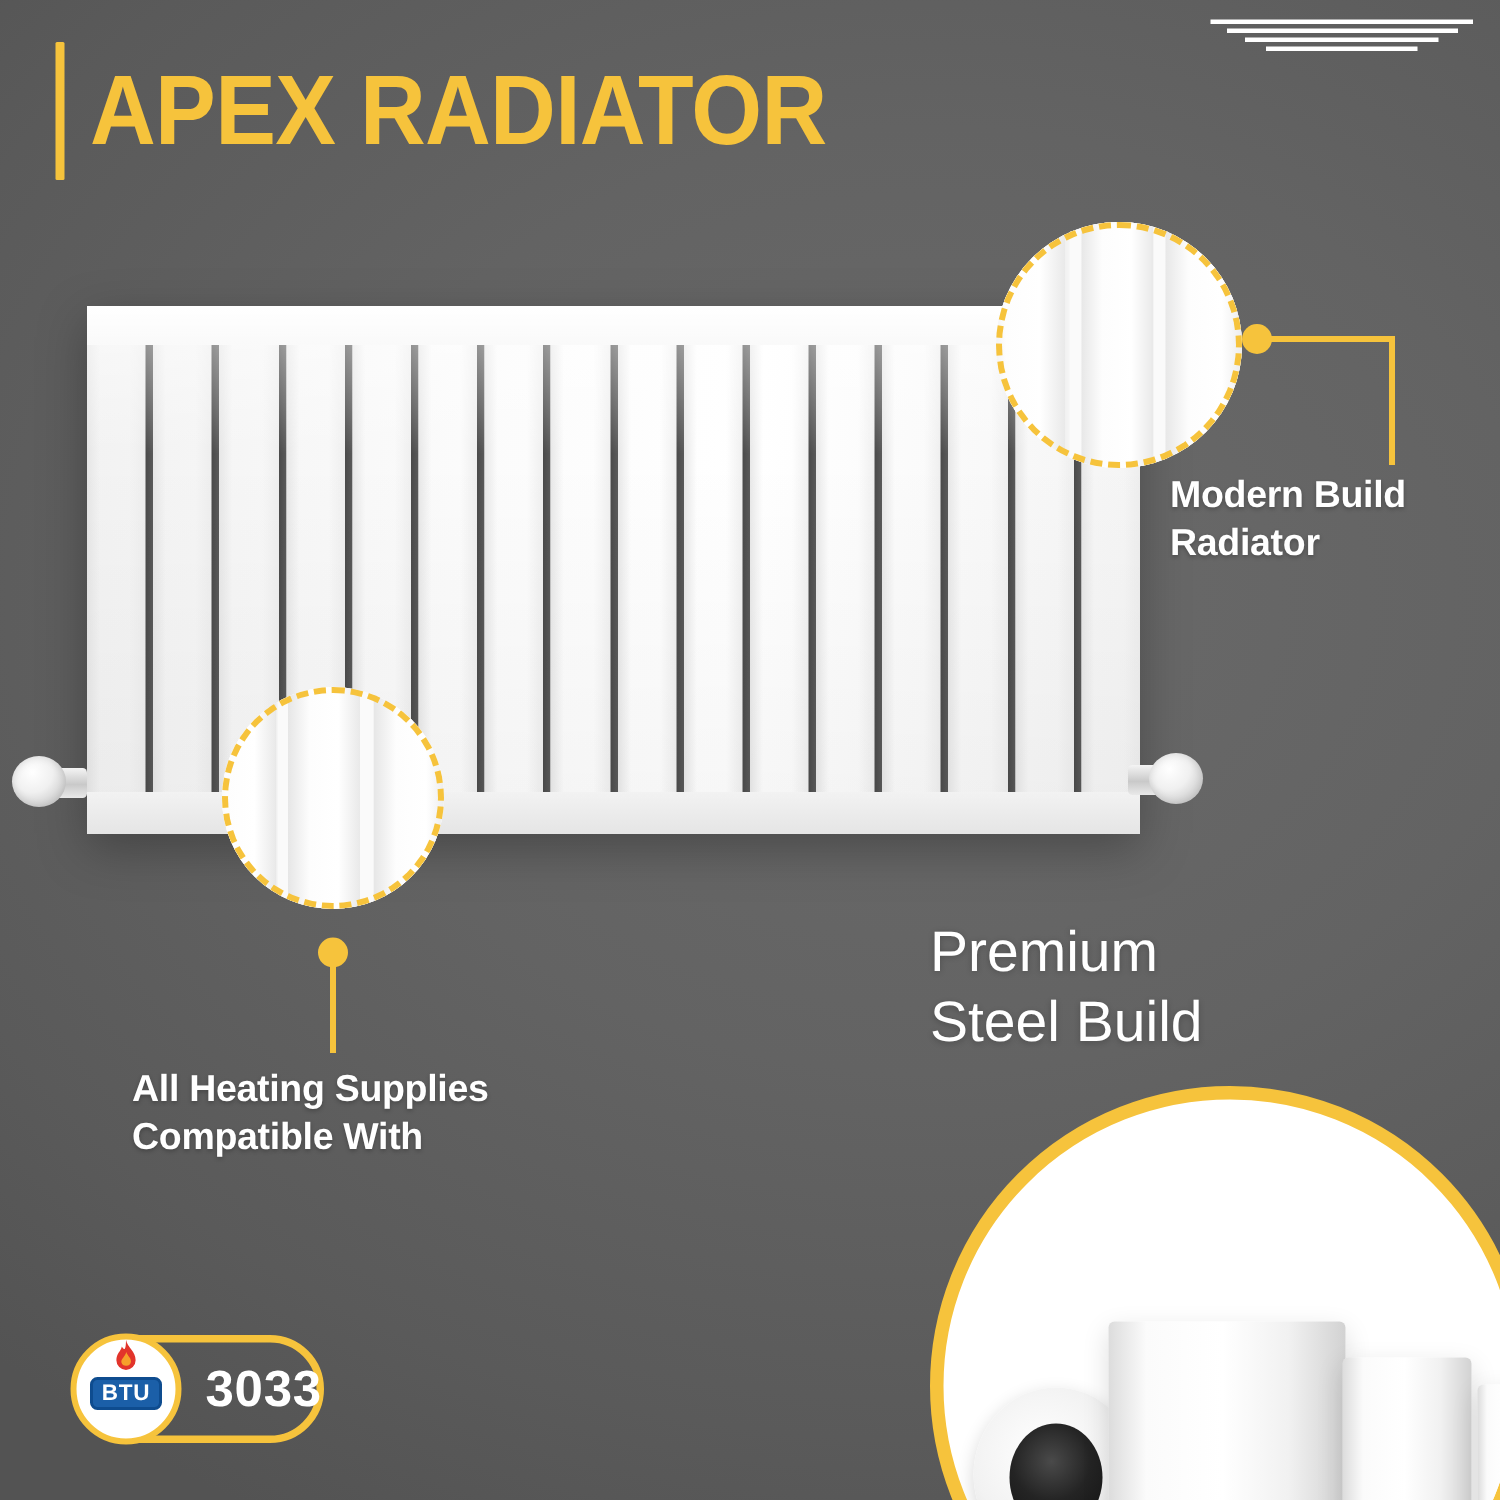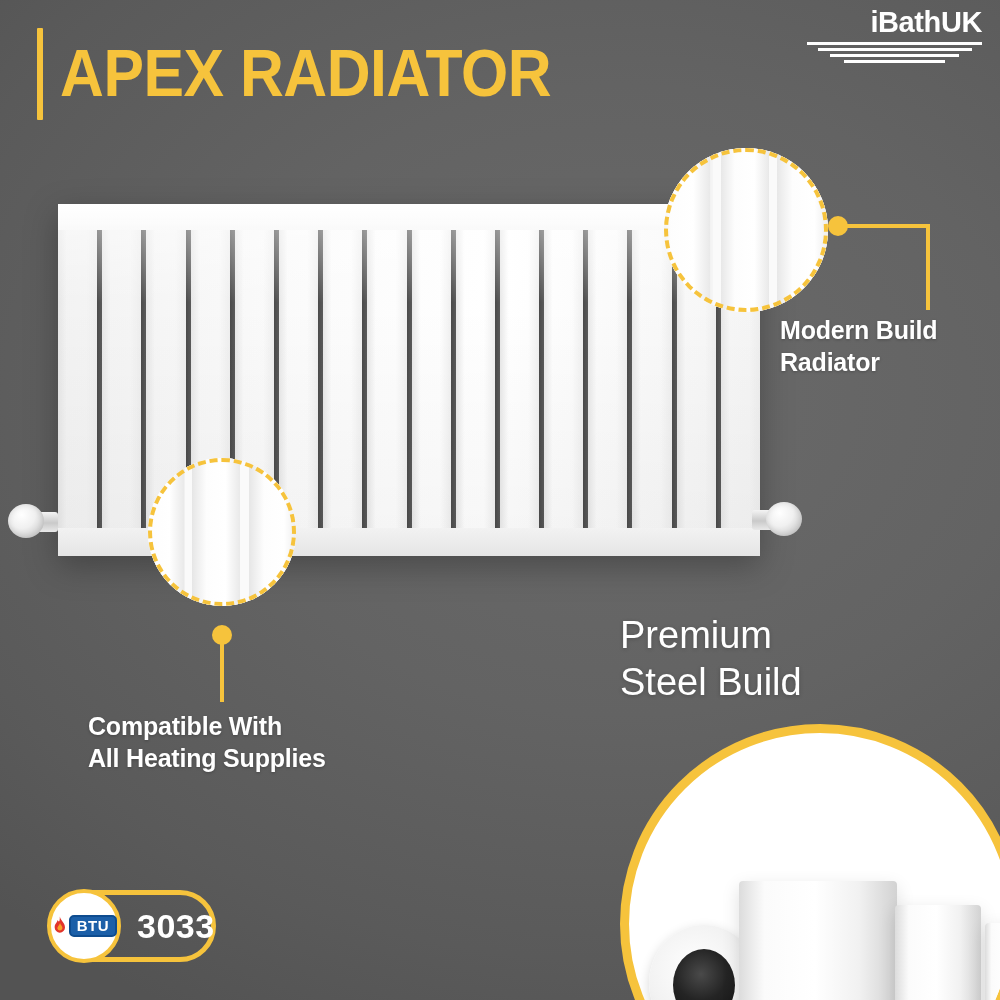--- a/index.html
+++ b/index.html
@@ -95,37 +95,36 @@
   .psb-port-hole{position:absolute;border-radius:50%;
     background:radial-gradient(circle at 45% 35%,#4a4a4a 0%,#242424 45%,#111111 100%);}
   .psb-neck{position:absolute;
     background:linear-gradient(180deg,#ffffff 0%,#f0f0f0 55%,#d8d8d8 100%);border-radius:4px;}
 
   
   #btu{position:absolute;left:48px;top:890px;width:168px;height:72px;
     border:5px solid #F6C33C;border-radius:36px;box-sizing:border-box;}
   #btu-icon{position:absolute;left:-6px;top:-6px;width:74px;height:74px;border-radius:50%;
     background:#ffffff;border:4px solid #F6C33C;box-sizing:border-box;
-    display:flex;flex-direction:row;align-items:center;justify-content:flex-end;}
+    display:flex;flex-direction:column;align-items:center;justify-content:flex-start;}
   #btu-flame{width:22px;height:24px;margin-bottom:1px;}
   #btu-tag{background:#1B5FA8;border:2px solid #0E4C8F;border-radius:5px;
     padding:1px 6px 2px;color:#ffffff;font-weight:bold;font-size:15px;line-height:15px;letter-spacing:0.5px;}
   #btu-value{position:absolute;left:84px;top:0;height:50px;line-height:62px;
     color:#ffffff;font-weight:bold;font-size:34px;letter-spacing:0.5px;}
 </style>
 </head>
 <body>
 
 <div id="stage">
 
   <div class="accent-bar"></div>
   <div class="title">APEX RADIATOR</div>
 
   <div class="logo">
-    <div class="logo-word">iBathUK</div>
     <div class="logo-rules">
       <i class="lr1"></i>
       <i class="lr2"></i>
       <i class="lr3"></i>
       <i class="lr4"></i>
     </div>
   </div>
 
   <div id="radiator">
     <div class="rad-body"></div>
@@ -204,22 +203,22 @@
       <div class="gap" style="left:25%;width:5%;"></div>
       <div class="gap" style="left:62%;width:6%;"></div>
     </div>
   </div>
   <div class="mag-ring" id="mag-bottom-ring"></div>
 
   <div class="dot" style="left:212px;top:625px;"></div>
   <div class="lead-v" style="left:220px;top:640px;height:62px;"></div>
 
   <div class="callout-text" style="left:88px;top:710px;width:330px;">
+    <div>All Heating Supplies</div>
     <div>Compatible With</div>
-    <div>All Heating Supplies</div>
   </div>
 
   <div id="psb-text">
     <div>Premium</div>
     <div>Steel Build</div>
   </div>
 
   <div id="psb-circle">
     <div id="psb-art">
       <div class="psb-neck" style="left:52px;top:206px;width:110px;height:80px;"></div>

